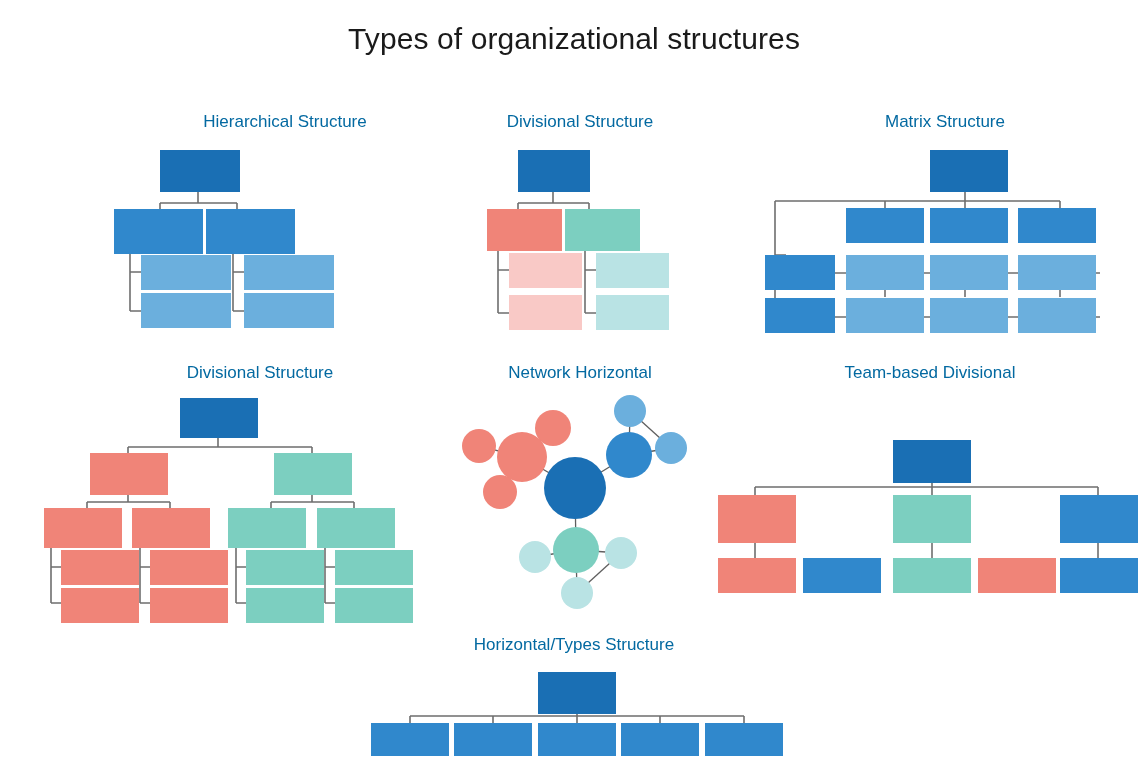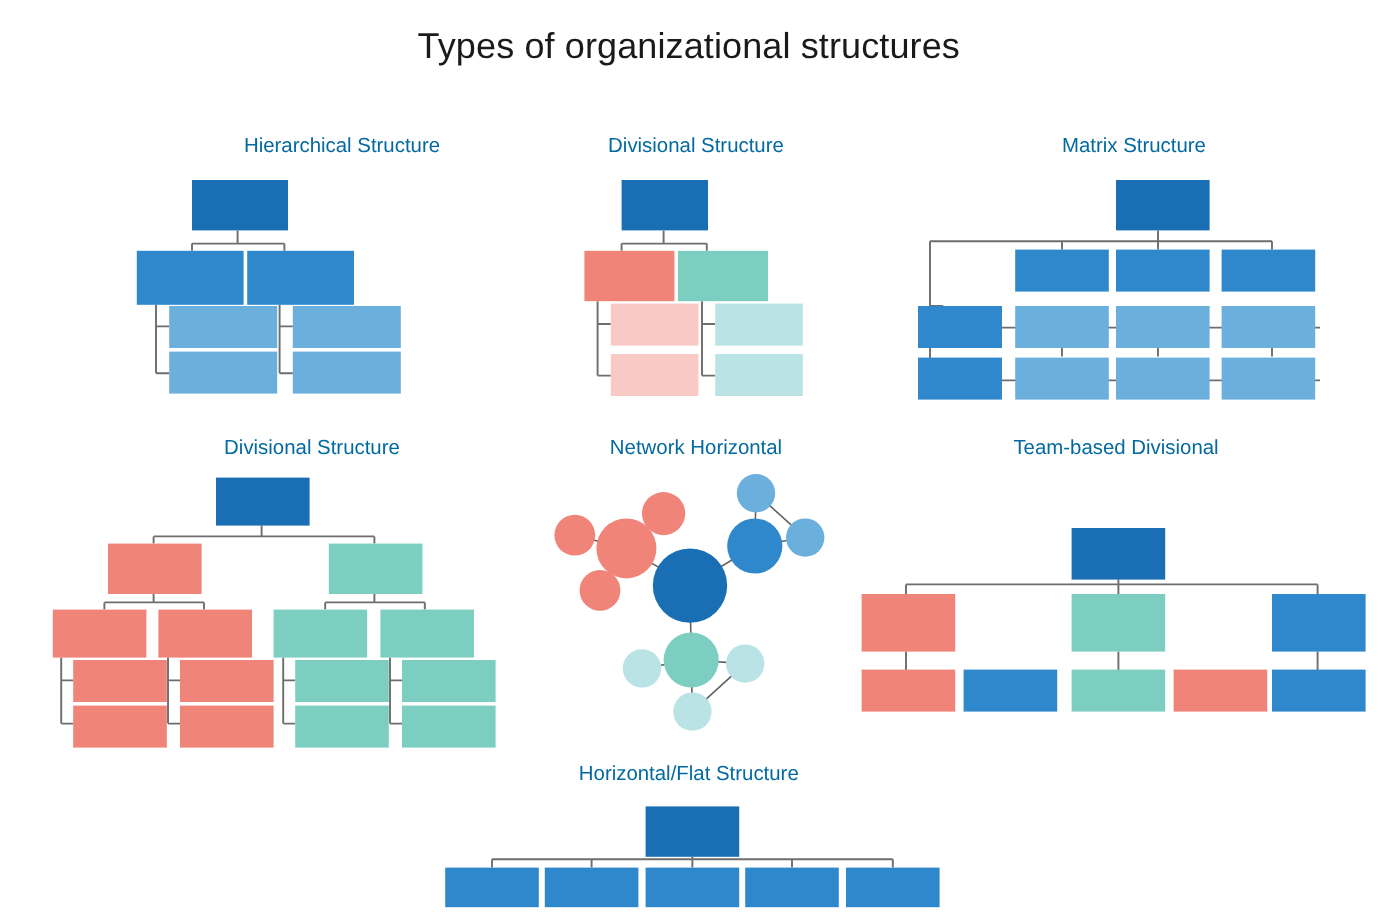--- a/index.html
+++ b/index.html
@@ -196,21 +196,21 @@
   <rect class="node-rect" x="183" y="70" width="78" height="48" fill="#7ccfc0"></rect>
   <rect class="node-rect" x="350" y="70" width="78" height="48" fill="#3088cc"></rect>
 
   <rect class="node-rect" x="8" y="133" width="78" height="35" fill="#f08478"></rect>
   <rect class="node-rect" x="93" y="133" width="78" height="35" fill="#3088cc"></rect>
   <rect class="node-rect" x="183" y="133" width="78" height="35" fill="#7ccfc0"></rect>
   <rect class="node-rect" x="268" y="133" width="78" height="35" fill="#f08478"></rect>
   <rect class="node-rect" x="350" y="133" width="78" height="35" fill="#3088cc"></rect>
 </svg>
 
-<div class="panel-title" style="left:424px; top:635px; width:300px;">Horizontal/Flat Structure</div>
+<div class="panel-title" style="left:424px; top:635px; width:300px;">Horizontal/Types Structure</div>
 
 <svg class="diagram" style="left:368px; top:672px;" width="420" height="90" viewBox="0 0 420 90">
   <path class="link" d="M 209 42 L 209 44 M 42 44 L 376 44 M 42 44 L 42 51 M 125 44 L 125 51 M 209 44 L 209 51 M 292 44 L 292 51 M 376 44 L 376 51"></path>
   <rect class="node-rect" x="170" y="0" width="78" height="42" fill="#1a6fb4"></rect>
   <rect class="node-rect" x="3" y="51" width="78" height="33" fill="#3088cc"></rect>
   <rect class="node-rect" x="86" y="51" width="78" height="33" fill="#3088cc"></rect>
   <rect class="node-rect" x="170" y="51" width="78" height="33" fill="#3088cc"></rect>
   <rect class="node-rect" x="253" y="51" width="78" height="33" fill="#3088cc"></rect>
   <rect class="node-rect" x="337" y="51" width="78" height="33" fill="#3088cc"></rect>
 </svg>

